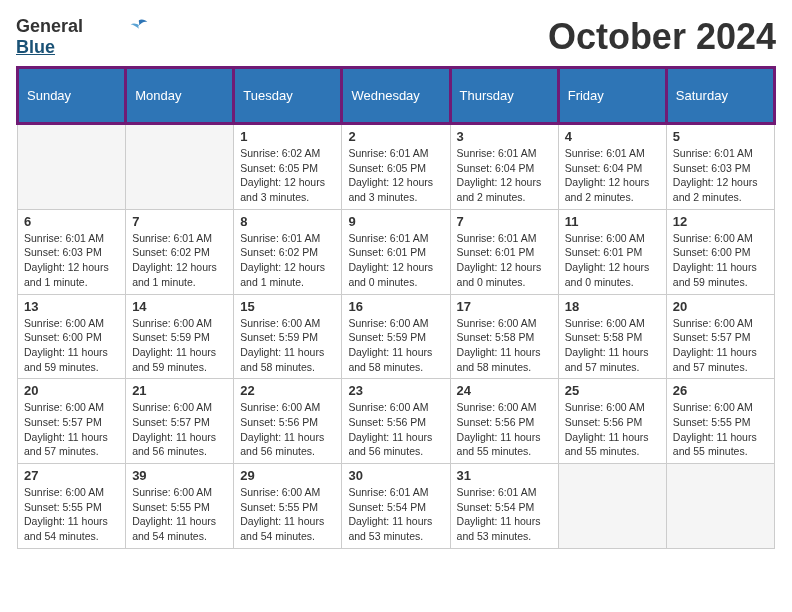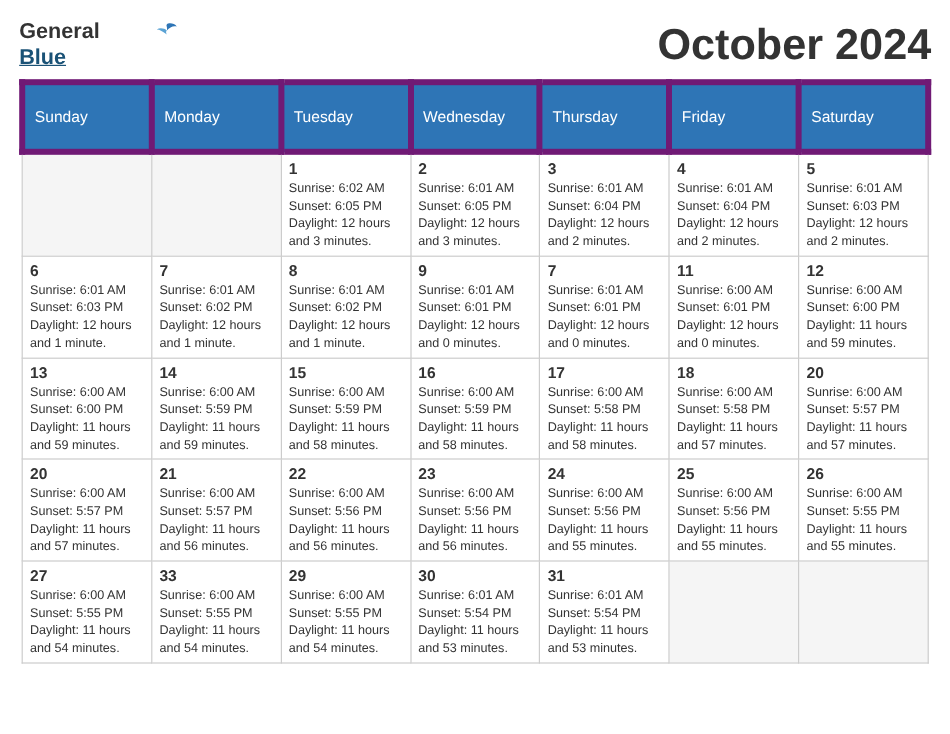--- a/index.html
+++ b/index.html
@@ -60,21 +60,21 @@
       border-collapse: collapse;
       font-size: 11px;
     }
     .calendar th {
       background-color: #2e75b6;
       color: white;
       text-align: left;
       padding: 19px 8px;
       font-size: 13px;
       font-weight: normal;
-      border: 5px solid #701a75;
+      border: 3px solid #701a75;
     }
     .calendar td {
       border: 1px solid #ccc;
       vertical-align: top;
       padding: 4px 6px;
       width: calc(100% / 7);
       min-height: 80px;
       background: #fff;
     }
     .calendar td.empty {
@@ -325,21 +325,21 @@
       </tr>
       <tr>
         <td>
           <span class="day-number">27</span>
           <div class="day-info" style="white-space: pre-line;">Sunrise: 6:00 AM
 Sunset: 5:55 PM
 Daylight: 11 hours
 and 54 minutes.</div>
         </td>
         <td>
-          <span class="day-number">33</span>
+          <span class="day-number">39</span>
           <div class="day-info" style="white-space: pre-line;">Sunrise: 6:00 AM
 Sunset: 5:55 PM
 Daylight: 11 hours
 and 54 minutes.</div>
         </td>
         <td>
           <span class="day-number">29</span>
           <div class="day-info" style="white-space: pre-line;">Sunrise: 6:00 AM
 Sunset: 5:55 PM
 Daylight: 11 hours

